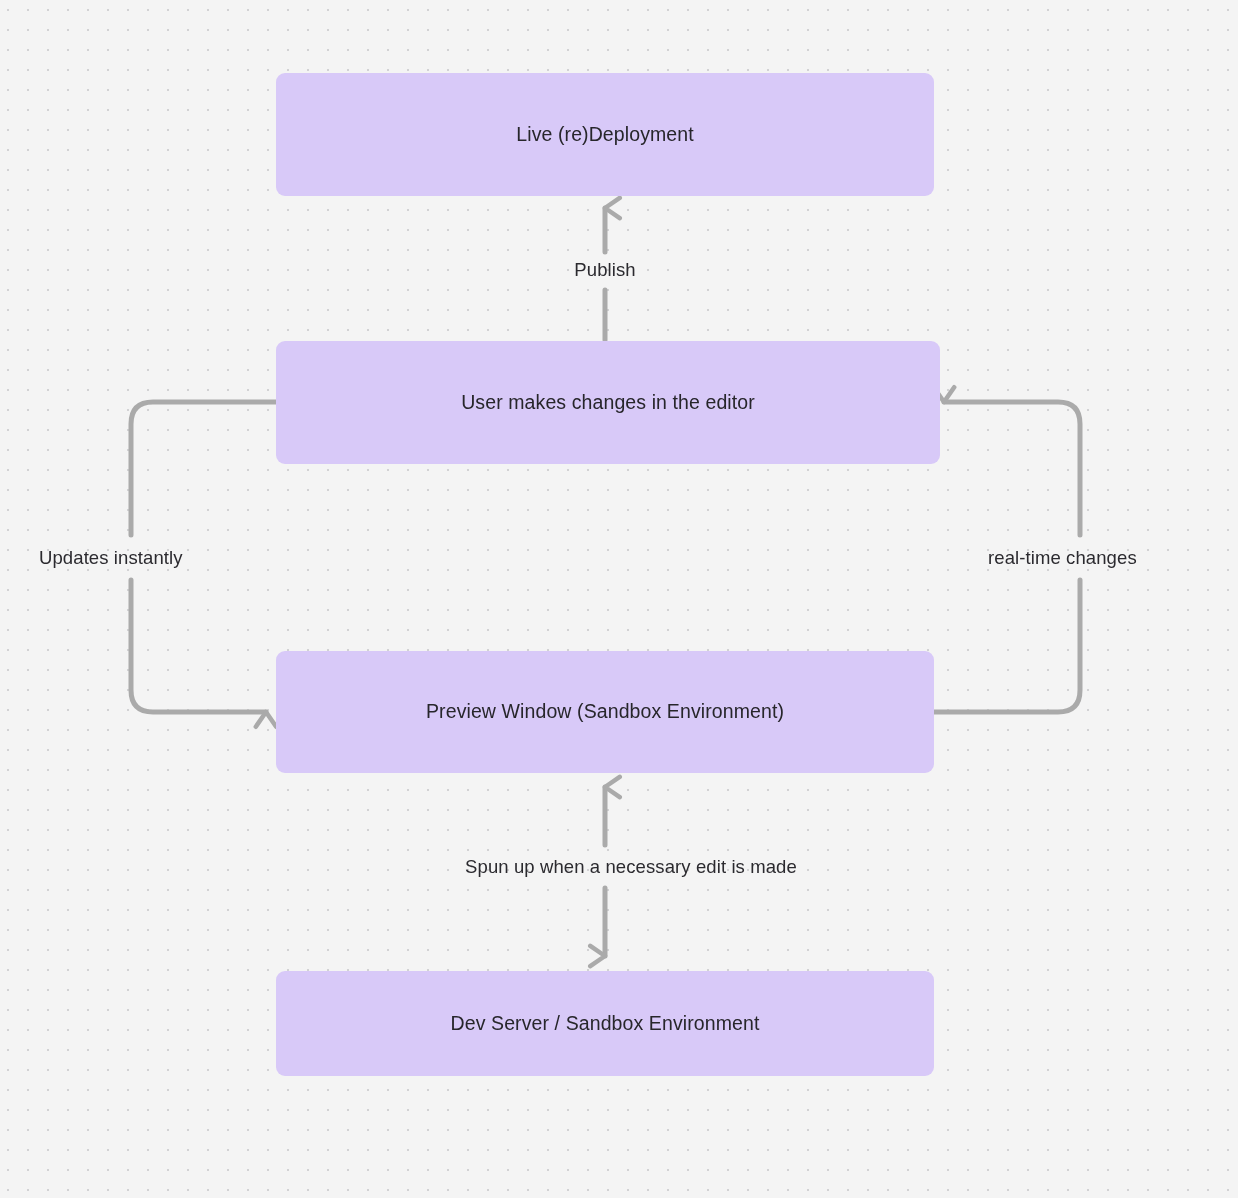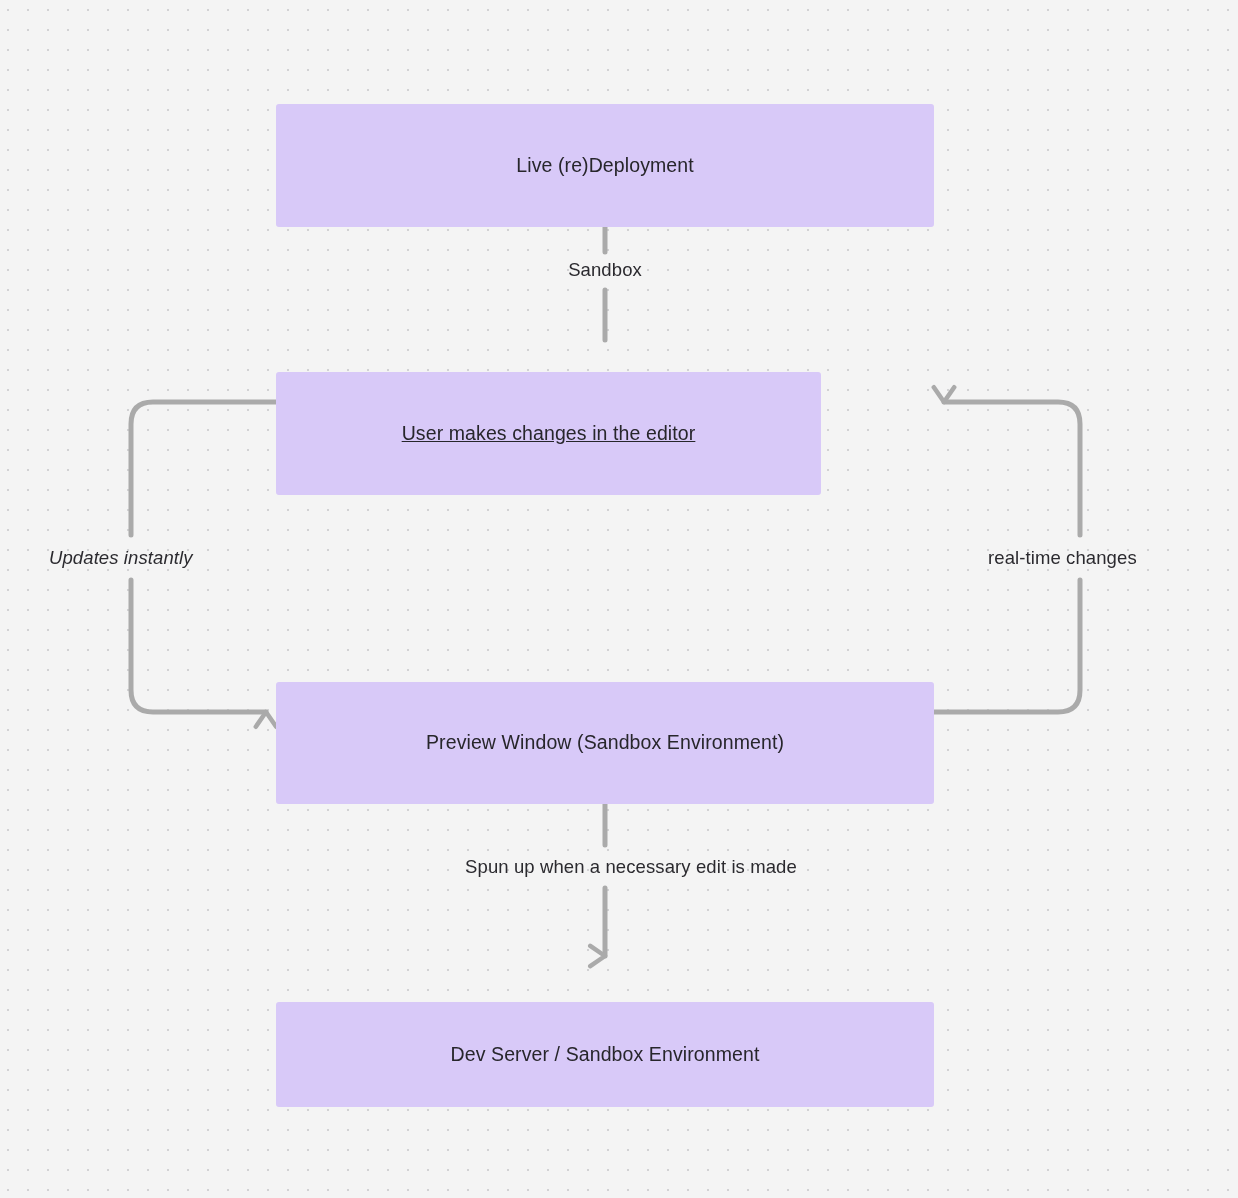--- a/index.html
+++ b/index.html
@@ -27,31 +27,30 @@
     left: 0;
     top: 0;
     width: 1238px;
     height: 1198px;
     pointer-events: none;
   }
   .node {
     position: absolute;
     box-sizing: border-box;
     background: #d8c9f8;
-    border-radius: 3px;
+    border-radius: 9px;
     display: flex;
     align-items: center;
     justify-content: center;
     text-align: center;
     color: #27262b;
     font-size: 19.5px;
     letter-spacing: 0.1px;
     line-height: 1.3;
     padding: 6px 18px;
-    margin-top: 31px;
   }
   .edge-label {
     position: absolute;
     color: #2b2a2f;
     font-size: 18.5px;
     letter-spacing: 0.1px;
     white-space: nowrap;
     line-height: 1;
   }
   .edge-label.center {
@@ -91,33 +90,33 @@
     <g>
       <line x1="605" y1="845" x2="605" y2="787" stroke="#aaaaaa" stroke-width="5" stroke-linecap="round" marker-end="url(#arrow-up)"></line>
       <line x1="605" y1="888" x2="605" y2="956" stroke="#aaaaaa" stroke-width="5" stroke-linecap="round" marker-end="url(#arrow-up)"></line>
     </g>
   </svg>
 
   <div class="node" style="left:276px; top:73px; width:658px; height:123px;">
     <span>Live (re)Deployment</span>
   </div>
 
-  <div class="node" style="left:276px; top:341px; width:545px; height:123px;text-decoration:underline;">
+  <div class="node" style="left:276px; top:341px; width:664px; height:123px;">
     <span>User makes changes in the editor</span>
   </div>
 
   <div class="node" style="left:276px; top:651px; width:658px; height:122px;">
     <span>Preview Window (Sandbox Environment)</span>
   </div>
 
   <div class="node" style="left:276px; top:971px; width:658px; height:105px;justify-content:center;">
     <span>Dev Server / Sandbox Environment</span>
   </div>
 
-  <div class="edge-label center" style="left:605px; top:270px;">Sandbox</div>
+  <div class="edge-label center" style="left:605px; top:270px;">Publish</div>
 
-  <div class="edge-label left-anchor" style="left:49px; top:558px;font-style:italic;">Updates instantly</div>
+  <div class="edge-label left-anchor" style="left:39px; top:558px;">Updates instantly</div>
 
   <div class="edge-label left-anchor" style="left:988px; top:558px;">real-time changes</div>
 
   <div class="edge-label center" style="left:631px; top:867px;">Spun up when a necessary edit is made</div>
 
 </div>
 
 </body></html>

